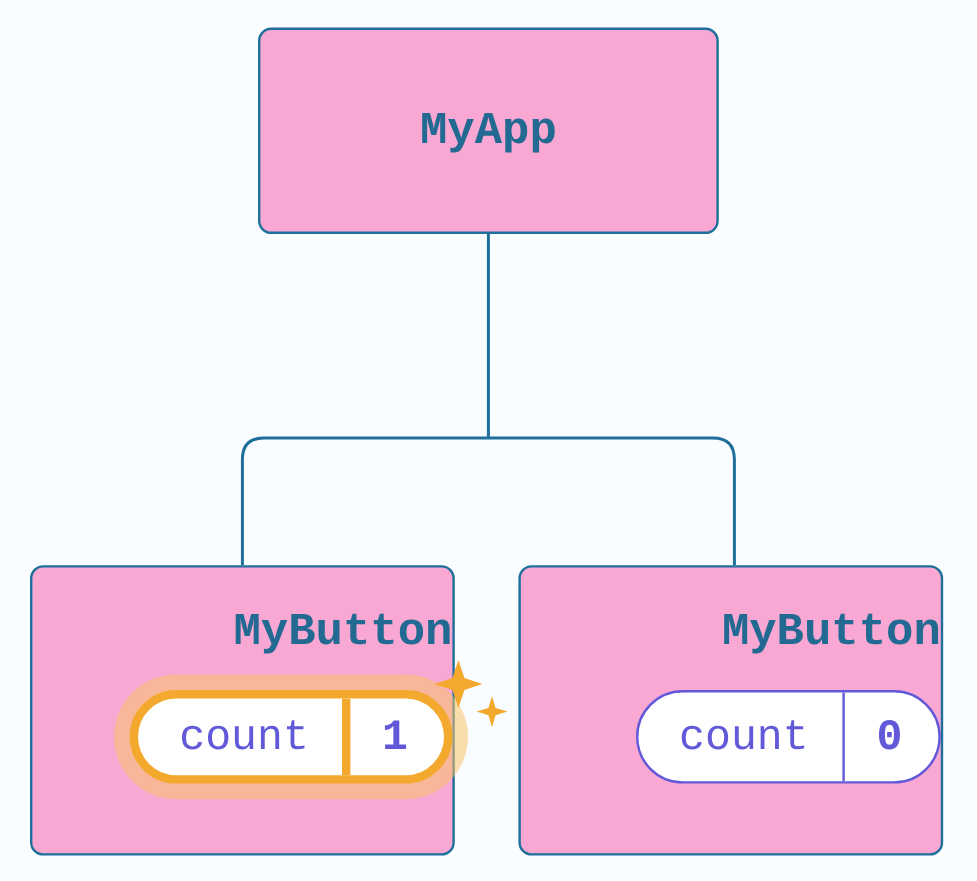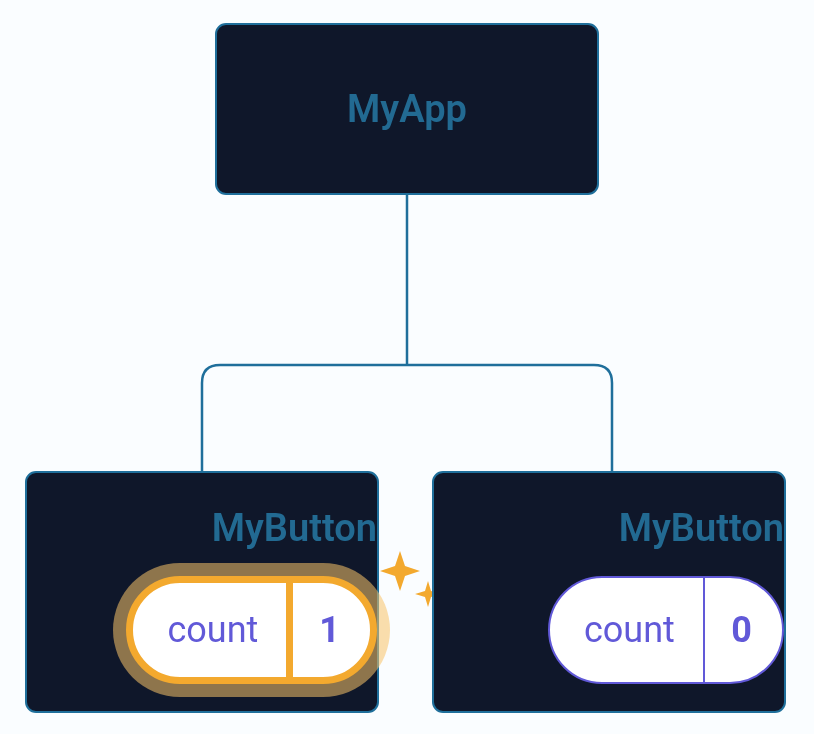--- a/index.html
+++ b/index.html
@@ -9,23 +9,24 @@
     }
     body {
       font-family: -apple-system, BlinkMacSystemFont, 'Segoe UI', Roboto, sans-serif;
       width: 814px;
       height: 734px;
       position: relative;
       background: #fafdff;
     }
     .node {
       position: absolute;
-      background: #0f172a;
+      background: #f9a8d4;
       border: 2.5px solid #1f6f9b;
       border-radius: 11px;
+      font-family: Liberation Mono, monospace;
     }
     .node-root {
       left: 215px;
       top: 23px;
       width: 384px;
       height: 172px;
       display: flex;
       align-items: center;
       justify-content: center;
     }
@@ -69,21 +70,21 @@
       background: #f8c267;
       opacity: 0.55;
       z-index: 0;
     }
     .pill {
       position: relative;
       display: flex;
       align-items: stretch;
       border-radius: 999px;
       overflow: hidden;
-      height: 108px;
+      height: 78px;
       z-index: 1;
     }
     .pill-highlight {
       background: #ffffff;
       border: 7px solid #f3a92e;
     }
     .pill-plain {
       background: #ffffff;
       border: 2.5px solid #6159d8;
     }

